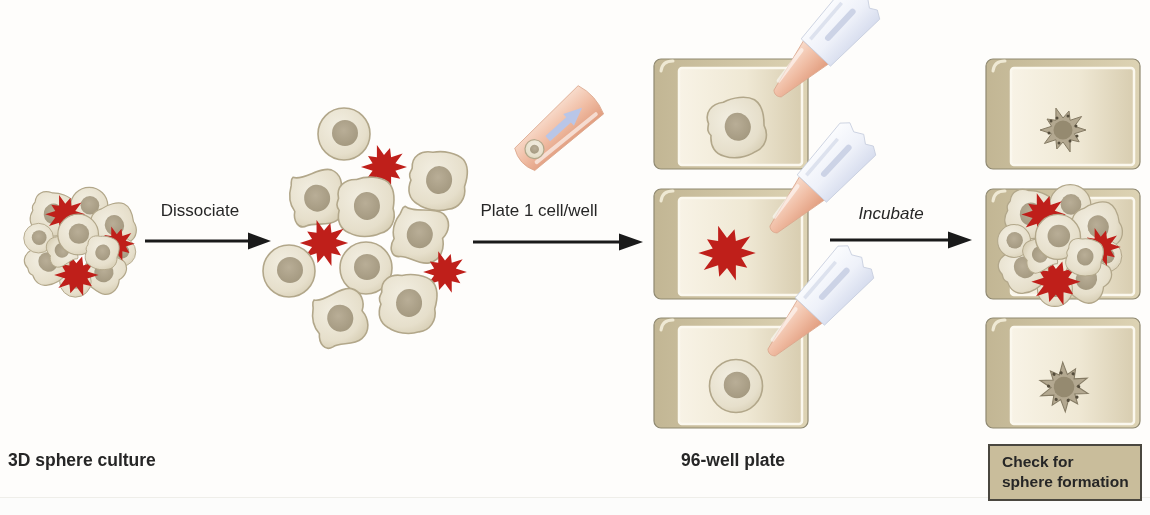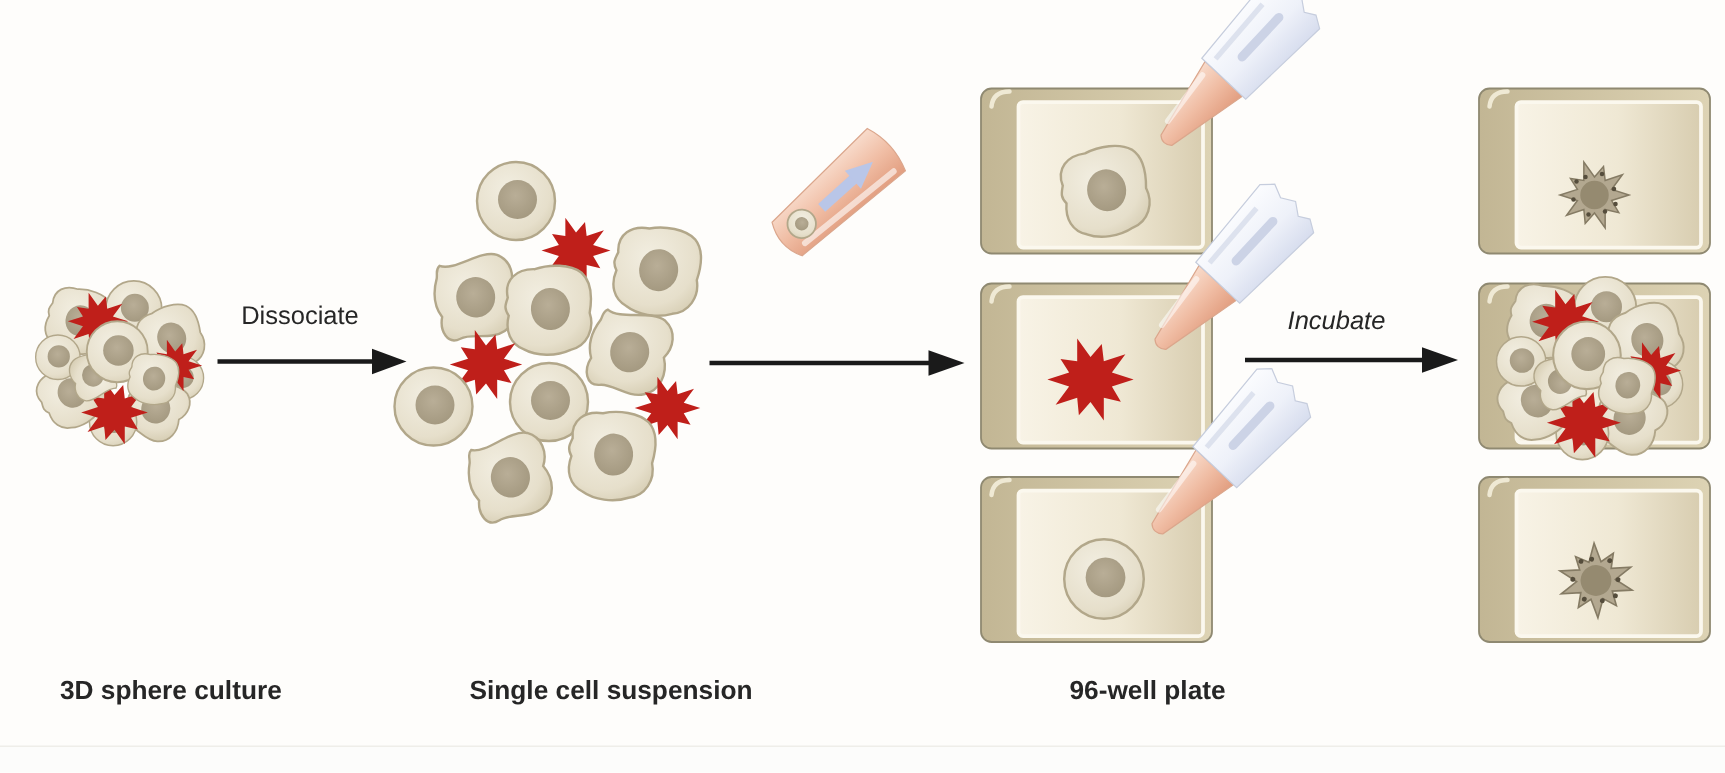--- a/index.html
+++ b/index.html
@@ -7,21 +7,21 @@
     position:relative;width:1150px;height:515px;background:#fefdfb;
     font-family:"Liberation Sans",sans-serif;overflow:hidden;color:#262626;
   }
   .bottom-strip{position:absolute;left:0;top:497px;width:1150px;height:18px;
     background:#fcfcfb;border-top:1px solid #efeee9;z-index:0;}
   svg.scene{position:absolute;left:0;top:0;z-index:1;}
   .arrow-label{position:absolute;font-size:17px;text-align:center;z-index:3;}
   .lbl-dissociate{left:133px;top:201px;width:134px;}
   .lbl-plate{left:455px;top:201px;width:168px;}
   .lbl-incubate{left:824px;top:204px;width:134px;font-style:italic;}
-  .stage-label{position:absolute;font-size:17.5px;font-weight:700;z-index:3;margin-left:32px;}
+  .stage-label{position:absolute;font-size:17.5px;font-weight:700;z-index:3;}
   .lbl-s1{left:8px;top:450px;}
   .lbl-s2{left:281px;top:450px;}
   .lbl-s3{left:681px;top:450px;text-align:right;}
   .check-box{position:absolute;left:988px;top:444px;width:154px;height:57px;
     background:#c9bd9b;border:2px solid #4a473f;box-sizing:border-box;
     padding:6px 6px 0 12px;font-size:15.5px;font-weight:700;line-height:1.3;z-index:2;}
 </style>
 </head>
 <body>
 
@@ -197,20 +197,24 @@
       <g>
           <use href="#sphereCluster" transform="translate(1060,243) scale(1.02)"></use>
         </g>
       <g>
           <use href="#grayCell" transform="translate(1064,387) rotate(15) scale(1.08)"></use>
         </g>
     </g>
   </svg>
 
   <div class="arrow-label lbl-dissociate">Dissociate</div>
+  <div class="arrow-label lbl-plate">Plate 1 cell/well</div>
   <div class="arrow-label lbl-incubate">Incubate</div>
 
   <div class="stage-label lbl-s1">3D sphere culture</div>
-  <div class="stage-label lbl-s2">Single cell suspension</div>
   <div class="stage-label lbl-s3">96-well plate</div>
 
+  <div class="check-box">
+    <div>Check for</div>
+    <div>sphere formation</div>
+  </div>
 
 </div>
 
 </body></html>

